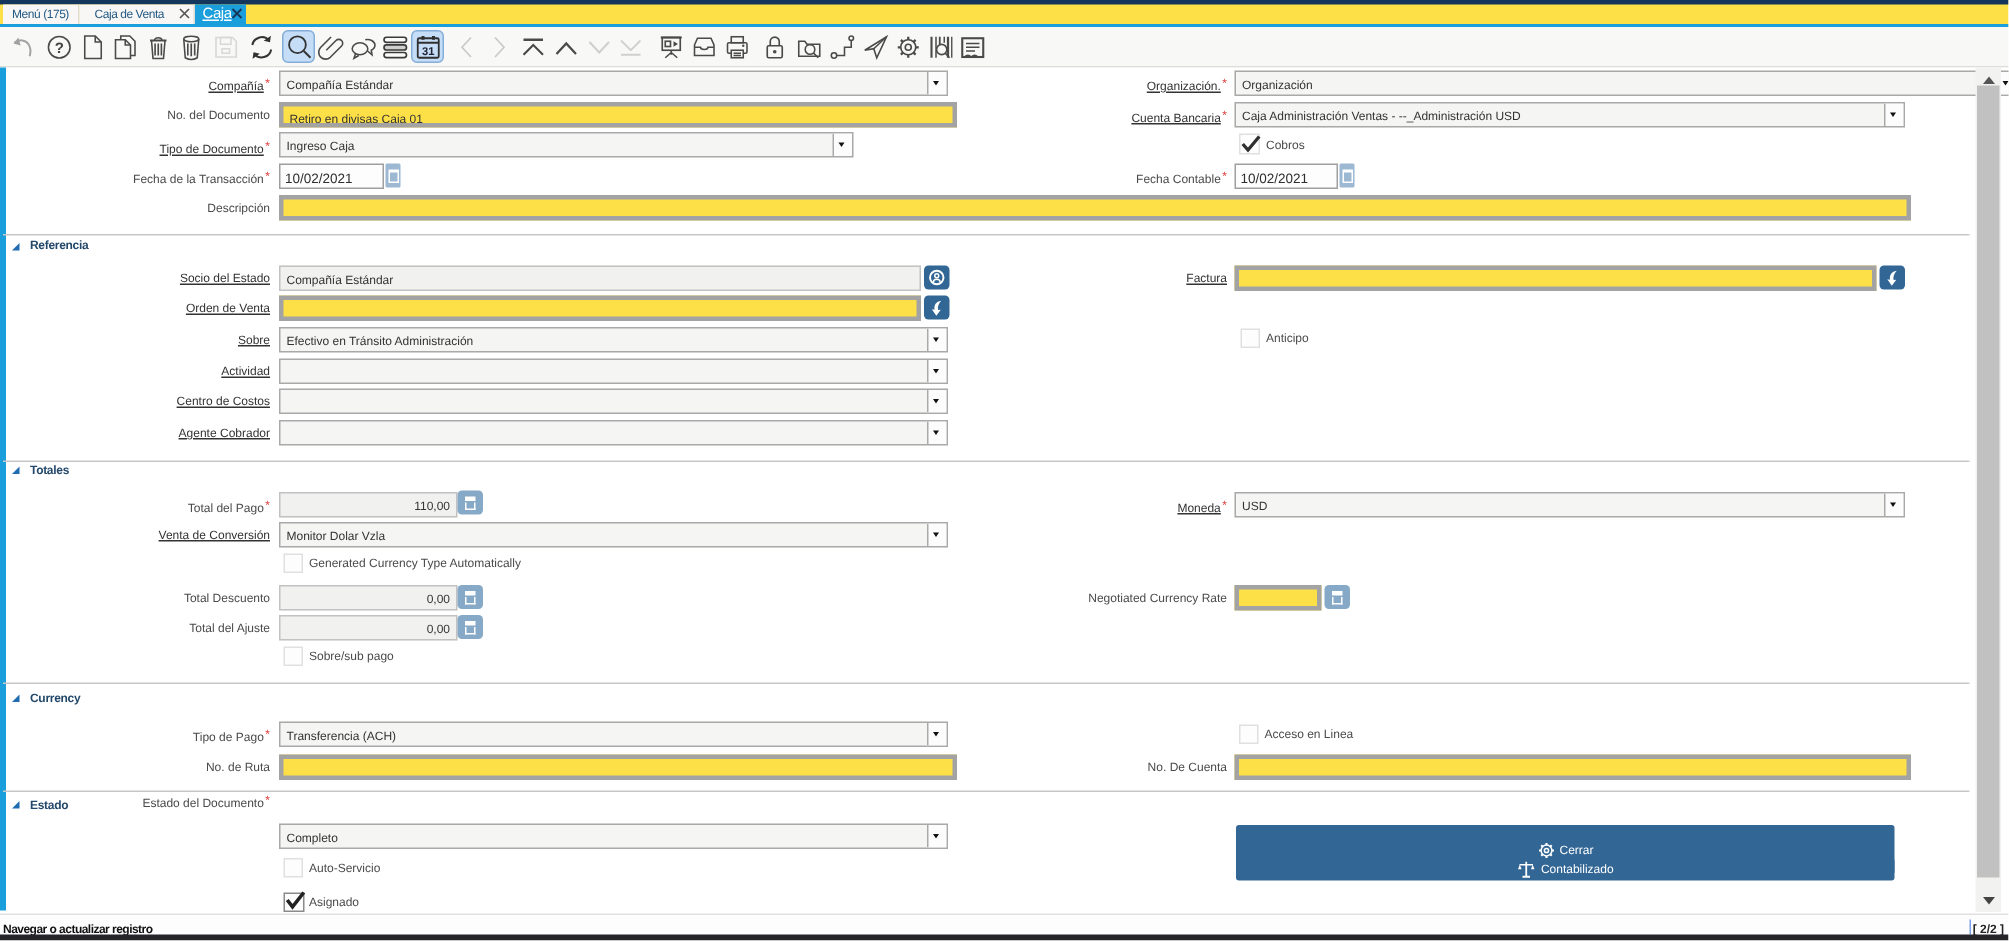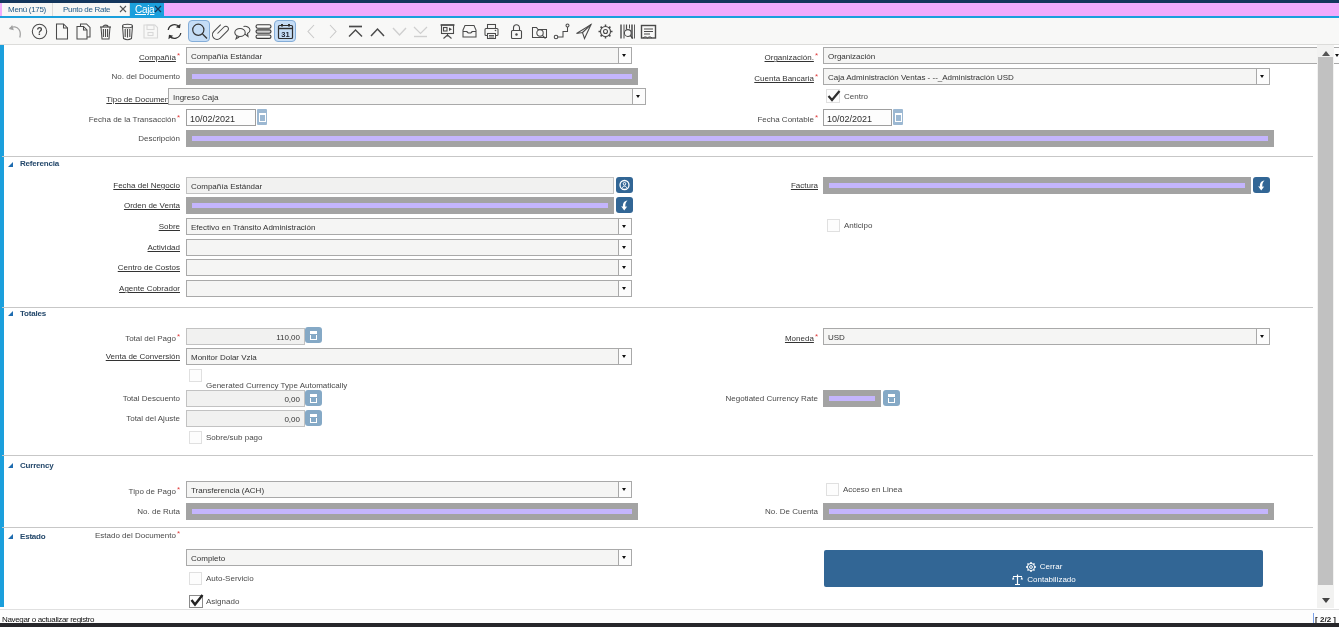--- a/index.html
+++ b/index.html
@@ -1,19 +1,19 @@
 <!DOCTYPE html>
 <html><head>
 <meta charset="utf-8">
 <style>
 html,body{margin:0;padding:0}
 body{width:1339px;height:627px;position:relative;overflow:hidden;background:#fff;font-family:"Liberation Sans",sans-serif;}
 .abs{position:absolute}
 
-#tabbar{position:absolute;left:0;top:0;width:1339px;height:18px;background:#f0abfc;}
+#tabbar{position:absolute;left:0;top:0;width:1339px;height:18px;background:#fde047;}
 #tabbar .topline{position:absolute;left:0;top:0;width:100%;height:3px;background:#14365c}
 #tabbar .bottomline{position:absolute;left:0;top:16px;width:100%;height:2px;background:#1b9fdc}
 .tab{position:absolute;top:3px;height:13px;background:#f8f7f5;font-size:8px;letter-spacing:-0.3px;color:#235a86;text-align:center;line-height:13px;white-space:nowrap;border-right:1px solid #dddbd8;box-sizing:border-box}
 .tab.sel{background:#1b9fdc;color:#fff;border-right:none}
 
 #toolbar{position:absolute;left:0;top:18px;width:1339px;height:27px;background:#f8f8f7;border-bottom:1px solid #dcdcda;box-sizing:border-box}
 .ticon{position:absolute;top:22px;width:19px;height:19px}
 .thl{position:absolute;top:20px;width:22px;height:22px;background:#c5ddf6;border:1px solid #84add8;border-radius:4px;box-sizing:border-box}
 
 #content{position:absolute;left:0;top:45px;width:1339px;height:563px;background:#fff}
@@ -21,21 +21,21 @@
 
 .lbl{position:absolute;font-size:8px;color:#4a4a4a;text-align:right;white-space:nowrap;line-height:10px}
 .lbl u{text-decoration:underline;color:#333}
 .ast{color:#e03c3c;font-size:8px;vertical-align:2px;margin-left:1px}
 
 .fld{position:absolute;box-sizing:border-box;height:17px;font-size:8px;color:#333;white-space:nowrap;overflow:hidden}
 .combo{background:#f5f5f4;border:1px solid #a9a9a9}
 .combo .t{position:absolute;left:4px;top:4px}
 .combo .btn{position:absolute;right:0;top:0;bottom:0;width:12px;background:#fcfcfc;border-left:1px solid #a9a9a9}
 .combo .btn::after{content:"";position:absolute;left:3px;top:6px;width:0;height:0;border:2.5px solid transparent;border-top:3.5px solid #111}
-.txt{background:#c4b5fd;border:6px solid #a3a3a3;padding:4px 4px 0 4px}
+.txt{background:#fde047;border:3px solid #a3a3a3;padding:4px 4px 0 4px}
 .ro{background:#f1f1f0;border:1px solid #c2c2c2;padding:4px 4px 0 4px}
 .num{text-align:right}
 .date{background:#fdfdfd;border:1px solid #9f9f9f;padding:3.5px 3px 0 3px;font-size:9px;color:#2e2e2e;height:17px}
 
 .bbtn{position:absolute;width:17px;height:16px;background:#326695;border-radius:3px}
 .calbtn{position:absolute;width:10px;height:16px;background:#9cb8d2;border-radius:1px}
 .calcbtn{position:absolute;width:17px;height:16px;background:#85a9c6;border-radius:3px}
 
 .chk{position:absolute;box-sizing:border-box;background:#fdfdfd;border:1px solid #e0e0e0}
 .chk.b{border:1px solid #8a8a8a}
@@ -49,32 +49,32 @@
 .calbtn::after{content:"";position:absolute;left:1.5px;top:4px;width:7px;height:8.5px;border:1px solid #fff;border-top:2.5px solid #fff;box-sizing:border-box}
 .calcbtn::before{content:"";position:absolute;left:5px;top:3.5px;width:7px;height:3px;background:#fff}
 .calcbtn::after{content:"";position:absolute;left:5px;top:7.5px;width:7px;height:5px;border:1.5px solid #fff;border-top:none;box-sizing:border-box}
 
 #sbtrack{position:absolute;left:1317px;top:45px;width:17px;height:563px;background:#f2f2f1}
 #sbthumb{position:absolute;left:1318px;top:57px;width:15px;height:528px;background:#c1c1c1}
 .sbup{position:absolute;left:1321.5px;top:47px;width:0;height:0;border:4px solid transparent;border-bottom:5px solid #555}
 .sbdn{position:absolute;left:1321.5px;top:598px;width:0;height:0;border:4px solid transparent;border-top:5px solid #444}
 
 #statusbar{position:absolute;left:0;top:609px;width:1339px;height:14px;background:#fdfdfd;border-top:1px solid #e0e0e0;box-sizing:border-box}
-#statusbar .msg{position:absolute;left:2px;top:5px;font-size:8px;font-weight:normal;color:#111;letter-spacing:-0.35px}
+#statusbar .msg{position:absolute;left:2px;top:5px;font-size:8px;font-weight:bold;color:#111;letter-spacing:-0.35px}
 #statusbar .pg{position:absolute;right:3px;top:4.5px;font-size:8px;font-weight:bold;color:#222}
 #bottombar{position:absolute;left:0;top:623px;width:1339px;height:4px;background:#26262a}
 </style>
 </head>
 <body>
 
 <div id="tabbar">
   <div class="topline"></div>
   <div class="tab" style="left:2px;width:51px;">Menú (175)</div>
   <div class="tab" style="left:53px;width:77px;">
-      <span style="position:absolute;left:10px;top:0">Punto de Rate</span>
+      <span style="position:absolute;left:10px;top:0">Caja de Venta</span>
     </div>
   <svg style="position:absolute;left:119px;top:5px" width="8" height="8" viewBox="0 0 8 8">
       <path d="M1 1 L7 7 M7 1 L1 7" stroke="#555" stroke-width="1.1"></path>
     </svg>
   <div class="tab sel" style="left:130px;width:34px;">
       <span style="position:absolute;left:5px;top:0;text-decoration:underline;font-size:10px">Caja</span>
     </div>
   <svg style="position:absolute;left:153.5px;top:5px" width="8" height="8" viewBox="0 0 8 8">
       <path d="M1 1 L7 7 M7 1 L1 7" stroke="#17375a" stroke-width="1.3"></path>
     </svg>
@@ -278,45 +278,45 @@
 
 <div class="lbl" style="left:0;top:72px;width:180px">No. del Documento</div>
 <div class="fld txt" style="left:186px;top:68px;width:452px">Retiro en divisas Caja 01</div>
 <div class="lbl" style="left:618px;top:72px;width:200px"><u>Cuenta Bancaria</u><span class="ast">*</span></div>
 <div class="fld combo" style="left:823px;top:68px;width:447px">
       <span class="t">Caja Administración Ventas - --_Administración USD</span>
       <span class="btn"></span>
     </div>
 
 <div class="lbl" style="left:0;top:93px;width:180px"><u>Tipo de Documento</u><span class="ast">*</span></div>
-<div class="fld combo" style="left:168px;top:88px;width:478px">
+<div class="fld combo" style="left:186px;top:88px;width:383px">
       <span class="t">Ingreso Caja</span>
       <span class="btn"></span>
     </div>
 <div class="chk" style="left:826px;top:89px;width:14px;height:14px;"></div>
 <svg class="abs" style="left:826px;top:88px" width="16" height="16" viewBox="0 0 16 16">
       <path d="M2.5 8 L6 12 L13.5 3" fill="none" stroke="#2f2f2f" stroke-width="2.2"></path>
     </svg>
-<div class="chklbl" style="left:844px;top:92px">Centro</div>
+<div class="chklbl" style="left:844px;top:92px">Cobros</div>
 
 <div class="lbl" style="left:0;top:113px;width:180px">Fecha de la Transacción<span class="ast">*</span></div>
 <div class="fld date" style="left:186px;top:109px;width:70px">10/02/2021</div>
 <div class="calbtn" style="left:257px;top:109px"></div>
 <div class="lbl" style="left:618px;top:113px;width:200px">Fecha Contable<span class="ast">*</span></div>
 <div class="fld date" style="left:823px;top:109px;width:69px">10/02/2021</div>
 <div class="calbtn" style="left:893px;top:109px"></div>
 
 <div class="lbl" style="left:0;top:134px;width:180px">Descripción</div>
 <div class="fld txt" style="left:186px;top:130px;width:1088px"></div>
 
 <div class="sep" style="top:156px"></div>
 <div class="stri" style="left:8px;top:162px"></div>
 <div class="shdr" style="left:20px;top:159px">Referencia</div>
 
-<div class="lbl" style="left:0;top:181px;width:180px"><u>Fecha del Negocio</u></div>
+<div class="lbl" style="left:0;top:181px;width:180px"><u>Socio del Estado</u></div>
 <div class="fld ro" style="left:186px;top:177px;width:428px">Compañía Estándar</div>
 <div class="bbtn" style="left:616px;top:177px"><svg width="17" height="16" viewBox="0 0 17 16">
         <circle cx="8.5" cy="8" r="4.5" fill="none" stroke="#fff" stroke-width="1.3"></circle>
         <circle cx="8.5" cy="6.8" r="1.3" fill="none" stroke="#fff" stroke-width="1"></circle>
         <path d="M6.3 11 c0-2.5 4.4-2.5 4.4 0" fill="none" stroke="#fff" stroke-width="1"></path>
       </svg></div>
 <div class="lbl" style="left:618px;top:181px;width:200px"><u>Factura</u></div>
 <div class="fld txt" style="left:823px;top:177px;width:428px"></div>
 <div class="bbtn" style="left:1253px;top:177px"><svg width="17" height="16" viewBox="0 0 17 16">
         <path d="M11.5 3.5 c-3.5 0.5 -5 3 -4.5 6 l-1.8-0.3 3 4.3 3-4 -1.8 0.2 c-0.5-2.5 0.5-4.5 2.1-6.2 z" fill="#fff"></path>
@@ -367,21 +367,21 @@
       <span class="btn"></span>
     </div>
 
 <div class="lbl" style="left:0;top:352px;width:180px"><u>Venta de Conversión</u></div>
 <div class="fld combo" style="left:186px;top:348px;width:446px">
       <span class="t">Monitor Dolar Vzla</span>
       <span class="btn"></span>
     </div>
 
 <div class="chk" style="left:189px;top:369px;width:13px;height:13px"></div>
-<div class="chklbl" style="left:206px;top:381px">Generated Currency Type Automatically</div>
+<div class="chklbl" style="left:206px;top:371px">Generated Currency Type Automatically</div>
 
 <div class="lbl" style="left:0;top:394px;width:180px">Total Descuento</div>
 <div class="fld ro num" style="left:186px;top:390px;width:119px">0,00</div>
 <div class="calcbtn" style="left:305px;top:390px"></div>
 <div class="lbl" style="left:618px;top:394px;width:200px">Negotiated Currency Rate</div>
 <div class="fld txt" style="left:823px;top:390px;width:58px"></div>
 <div class="calcbtn" style="left:883px;top:390px"></div>
 
 <div class="lbl" style="left:0;top:414px;width:180px">Total del Ajuste</div>
 <div class="fld ro num" style="left:186px;top:410px;width:119px">0,00</div>

